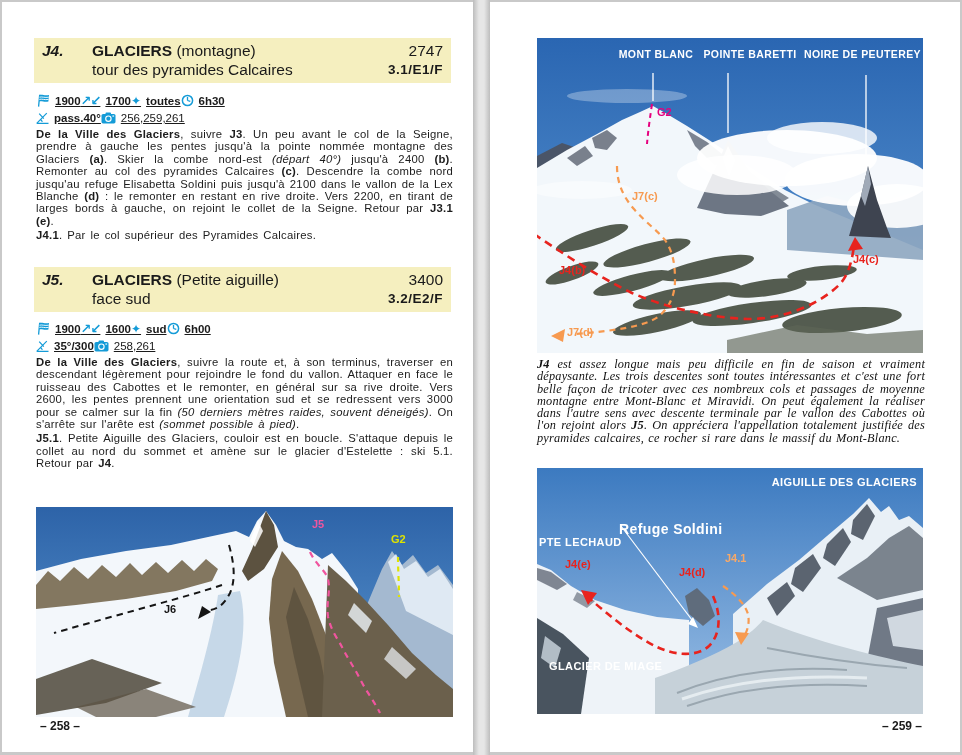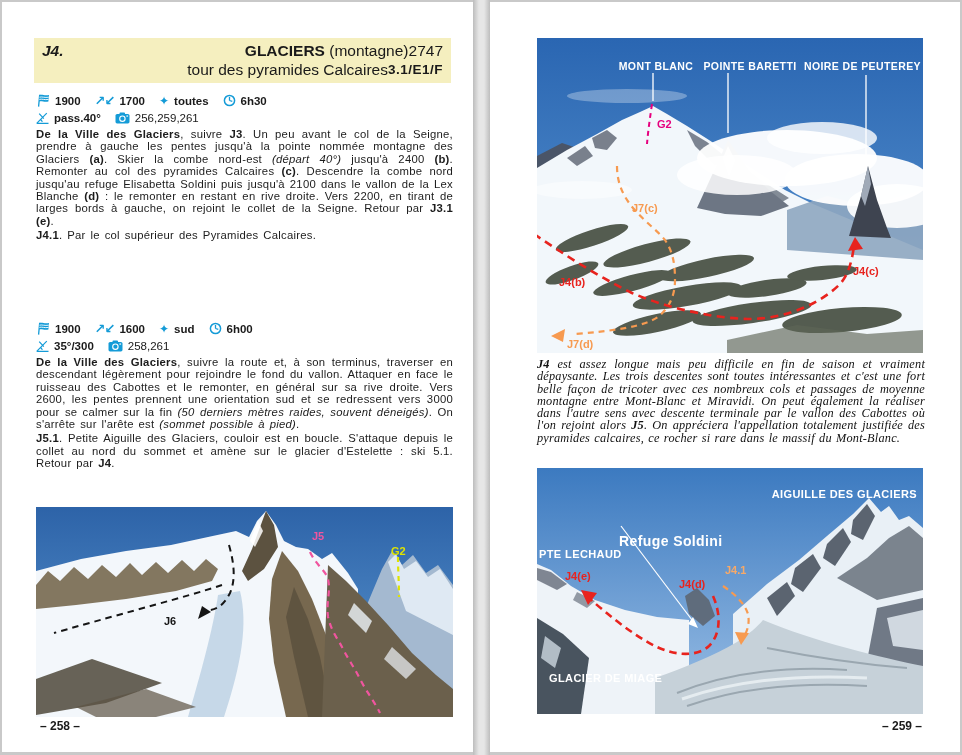--- a/index.html
+++ b/index.html
@@ -6,44 +6,44 @@
   body{width:962px;height:755px;background:#c9c9c9;font-family:"Liberation Sans","DejaVu Sans",sans-serif;position:relative;overflow:hidden;}
   .page{position:absolute;top:2px;height:750px;background:#ffffff;}
   .page-left{left:2px;width:471px;}
   .page-right{left:490px;width:470px;}
   .gutter{position:absolute;left:473px;top:0;width:17px;height:755px;
     background:linear-gradient(90deg,#bdbdbd 0%,#e6e6e6 35%,#e6e6e6 65%,#bdbdbd 100%);}
   
   .route-head{position:absolute;left:32px;width:417px;background:#f5efbf;padding:3px 8px 4px 8px;box-sizing:border-box;}
   .rh-row{display:flex;font-size:15.5px;line-height:19px;color:#1a1a1a;}
   .rh-code{width:50px;font-weight:700;flex:0 0 auto;font-style:italic;}
-  .rh-title{flex:1 1 auto;white-space:nowrap;text-align:right;}
+  .rh-title{flex:1 1 auto;white-space:nowrap;}
   .rh-title .b{font-weight:700;}
   .rh-alt{flex:0 0 auto;}
   .rh-grade{flex:0 0 auto;font-weight:700;font-size:13.5px;line-height:19px;letter-spacing:.5px;}
   
   .stats{position:absolute;left:34px;width:417px;color:#1a1a1a;}
-  .stats-line{display:flex;gap:14px;height:17px;}
+  .stats-line{display:flex;gap:0;height:17px;text-decoration:underline;}
   .stat{display:inline-flex;align-items:center;gap:5px;font-size:11.5px;font-weight:700;}
   .stat .ref{font-weight:400;font-size:11.5px;}
   .stat svg{display:block;}
   .glyph-arrows{color:#149bd7;font-weight:700;font-size:13px;letter-spacing:-1px;}
   .glyph-diamond{color:#149bd7;font-size:12px;}
   
   .bodytext{position:absolute;left:34px;width:417px;color:#1c1c1c;font-size:11.3px;line-height:12.4px;
     text-align:justify;letter-spacing:.25px;word-spacing:1.5px;}
   .bodytext p{margin:0 0 2px 0;}
   .b{font-weight:700;} .i{font-style:italic;}
   
   .caption{position:absolute;color:#111;font-family:"Liberation Serif","DejaVu Serif",serif;
     font-style:italic;font-size:12.3px;line-height:12.3px;text-align:justify;letter-spacing:.2px;word-spacing:1px;}
   
   .photo{position:absolute;overflow:hidden;}
   .photo svg{display:block;}
-  .ph-label{position:absolute;font-weight:700;white-space:nowrap;margin-top:12px;}
+  .ph-label{position:absolute;font-weight:700;white-space:nowrap;}
   .lbl-white{color:#ffffff;font-size:10.5px;letter-spacing:.4px;}
   .lbl-route{font-size:11px;}
   .pagenum{position:absolute;font-size:12px;font-weight:700;color:#1a1a1a;}
 </style>
 </head>
 <body>
 
 <div class="gutter"></div>
 
 <div class="page page-left">
@@ -105,20 +105,32 @@
         <span class="ref">256,259,261</span>
       </span>
     </div>
   </div>
 
   <div class="bodytext" style="top:126px;">
     <p><span class="b">De la Ville des Glaciers</span><span>, suivre </span><span class="b">J3</span><span>. Un peu avant le col de la Seigne, prendre à gauche les pentes jusqu'à la pointe nommée montagne des Glaciers </span><span class="b">(a)</span><span>. Skier la combe nord-est </span><span class="i">(départ 40°)</span><span> jusqu'à 2400 </span><span class="b">(b)</span><span>. Remonter au col des pyramides Calcaires </span><span class="b">(c)</span><span>. Descendre la combe nord jusqu'au refuge Elisabetta Soldini puis jusqu'à 2100 dans le vallon de la Lex Blanche </span><span class="b">(d)</span><span> : le remonter en restant en rive droite. Vers 2200, en tirant de larges bords à gauche, on rejoint le collet de la Seigne. Retour par </span><span class="b">J3.1 (e)</span><span>.</span></p>
     <p><span class="b">J4.1</span><span>. Par le col supérieur des Pyramides Calcaires.</span></p>
   </div>
 
+  <div class="route-head" style="top:265px;">
+    <div class="rh-row">
+      <span class="rh-code">J5.</span>
+      <span class="rh-title"><span class="b">GLACIERS</span>&nbsp;<span>(Petite aiguille)</span></span>
+      <span class="rh-alt">3400</span>
+    </div>
+    <div class="rh-row">
+      <span class="rh-code"></span>
+      <span class="rh-title">face sud</span>
+      <span class="rh-grade">3.2/E2/F</span>
+    </div>
+  </div>
 
   <div class="stats" style="top:318px;">
     <div class="stats-line">
       <span class="stat">
         <svg width="14" height="13" viewBox="0 0 14 13">
             <path d="M2.6,12.6 L3.7,0.8" stroke="#149bd7" stroke-width="1.3" fill="none"></path>
             <path d="M3.6,1 C6,0.2 8.5,1.8 13,1 L12.4,7.6 C8.2,8.4 5.8,6.8 3.1,7.6 Z" fill="#149bd7"></path>
             <path d="M3.45,3.2 C6,2.4 8.6,4 12.8,3.2" stroke="#ffffff" stroke-width="0.9" fill="none"></path>
             <path d="M3.3,5.4 C5.9,4.6 8.5,6.2 12.6,5.4" stroke="#ffffff" stroke-width="0.9" fill="none"></path>
           </svg>

